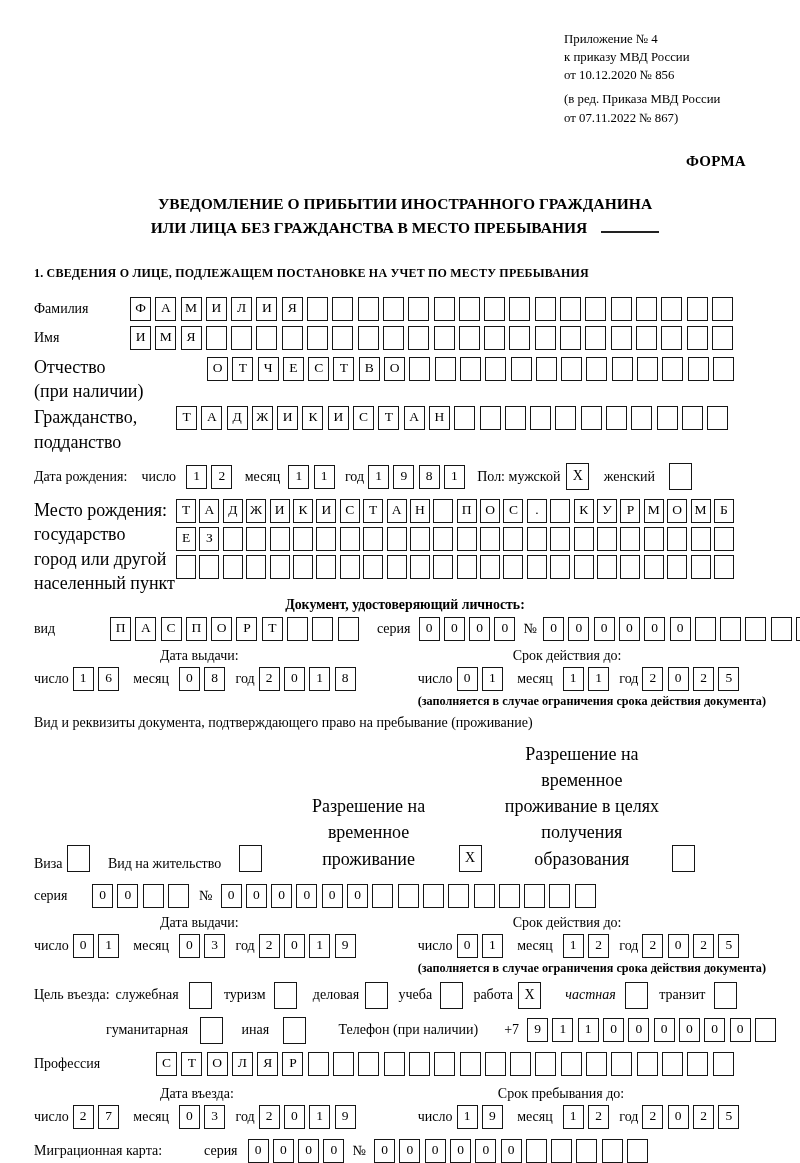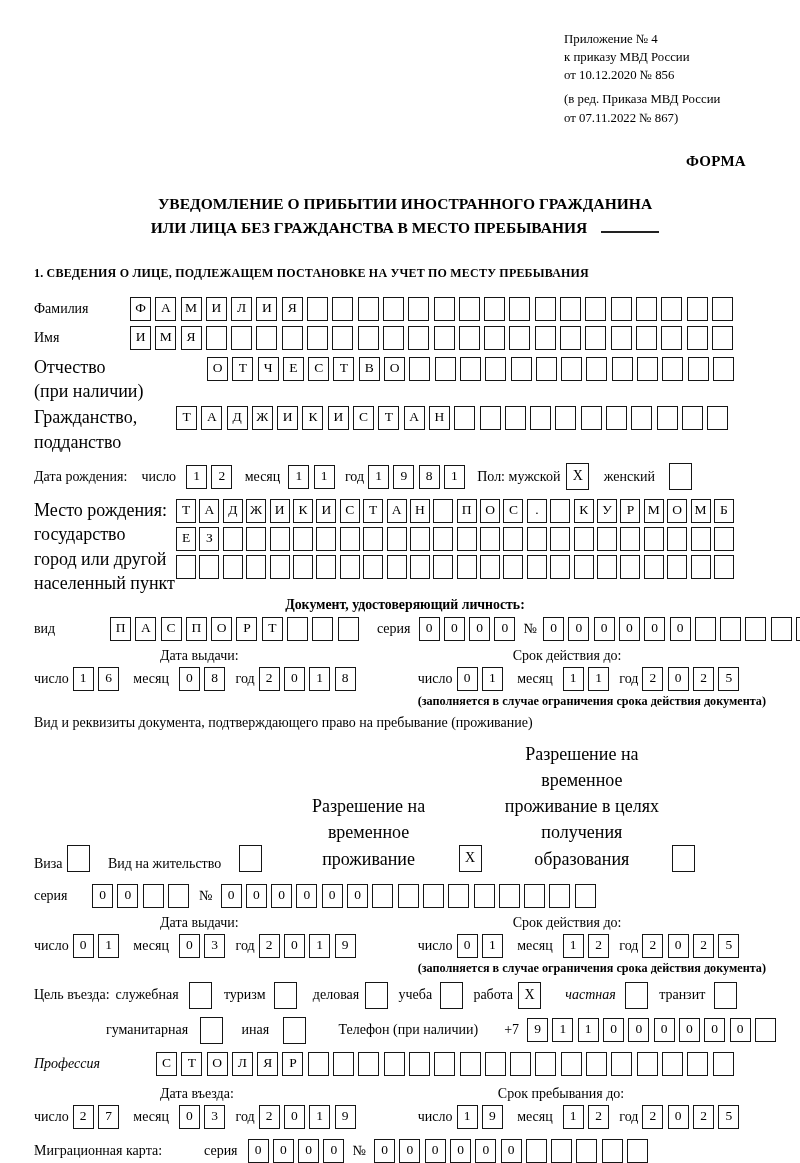--- a/index.html
+++ b/index.html
@@ -205,21 +205,21 @@
     <span class="lbl" style="margin-left:72px;">гуманитарная</span>
     <span class="cells checkbox" style="margin-left:12px;"><span class="cell"></span></span>
     <span class="lbl" style="margin-left:14px;">иная</span>
     <span class="cells checkbox" style="margin-left:14px;"><span class="cell"></span></span>
     <span class="lbl" style="margin-left:28px;">Телефон (при наличии)</span>
     <span class="lbl" style="margin-left:26px;margin-right:8px;">+7</span>
     <span class="cells"><span class="cell">9</span><span class="cell">1</span><span class="cell">1</span><span class="cell">0</span><span class="cell">0</span><span class="cell">0</span><span class="cell">0</span><span class="cell">0</span><span class="cell">0</span><span class="cell"></span></span>
   </div>
 
   <div class="row" style="margin-top:8px;">
-    <span class="lbl labelcol" style="width:122px;font-style:italic;">Профессия</span>
+    <span class="lbl labelcol" style="width:122px;">Профессия</span>
     <span class="cells"><span class="cell">С</span><span class="cell">Т</span><span class="cell">О</span><span class="cell">Л</span><span class="cell">Я</span><span class="cell">Р</span><span class="cell"></span><span class="cell"></span><span class="cell"></span><span class="cell"></span><span class="cell"></span><span class="cell"></span><span class="cell"></span><span class="cell"></span><span class="cell"></span><span class="cell"></span><span class="cell"></span><span class="cell"></span><span class="cell"></span><span class="cell"></span><span class="cell"></span><span class="cell"></span><span class="cell"></span></span>
   </div>
 
   <div class="date-heads" style="margin-top:10px;">
     <span style="margin-left:126px;">Дата въезда:</span>
     <span style="margin-left:240px;">Срок пребывания до:</span>
   </div>
 
   <div class="row" style="margin-top:3px;">
     <span class="lbl">число</span>

